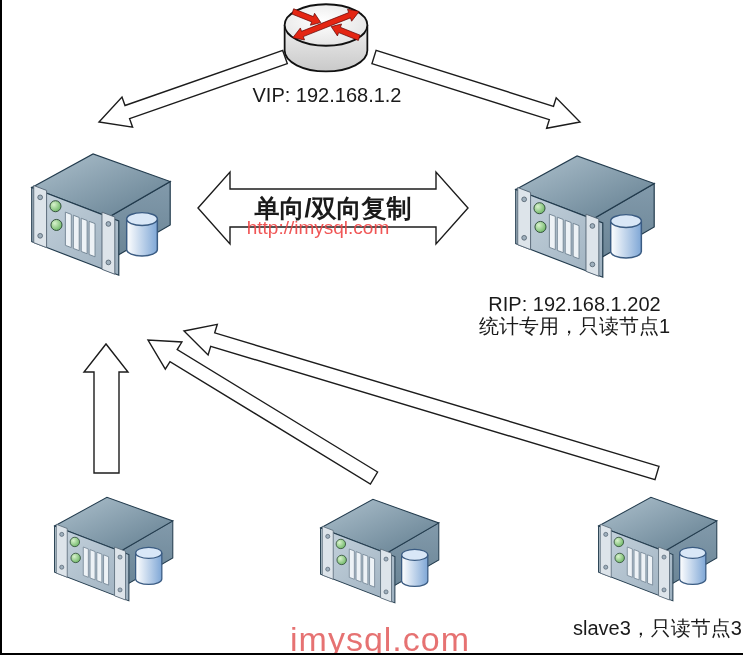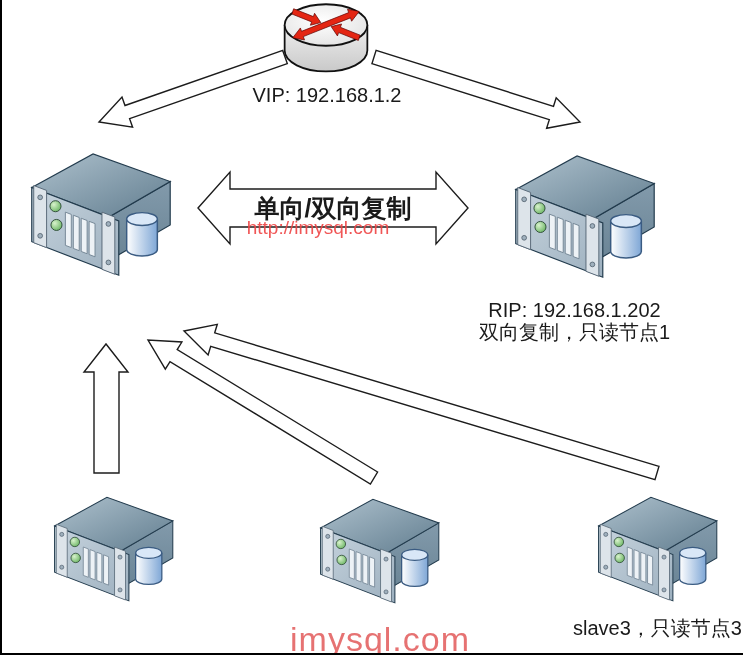--- a/index.html
+++ b/index.html
@@ -140,22 +140,22 @@
   </svg>
 
   <div class="abs label" style="left:225px;top:84px;width:200px">VIP: 192.168.1.2</div>
 
   <div class="abs rep-title" style="left:231px;top:192px;width:200px">单向/双向复制</div>
   <div class="abs rep-watermark" style="left: 216px; top: 217px; width: 200px; color: #ef4444;">http://imysql.com</div>
 
   <div class="abs label" style="left:0px;top:299px;width:210px">
   </div>
 
-  <div class="abs label" style="left:465px;top:299px;width:215px">
+  <div class="abs label" style="left:465px;top:293px;width:215px">
     <div>RIP: 192.168.1.202</div>
-    <div>双向复制，只读节点1</div>
+    <div>统计专用，只读节点1</div>
   </div>
 
   <div class="abs label" style="left:548px;top:617px;width:215px">slave3，只读节点3</div>
 
   <div class="abs big-watermark" style="left: 288px; top: 620px; color: rgb(224, 80, 80);">imysql.com</div>
 
 </div>
 
 </body></html>

